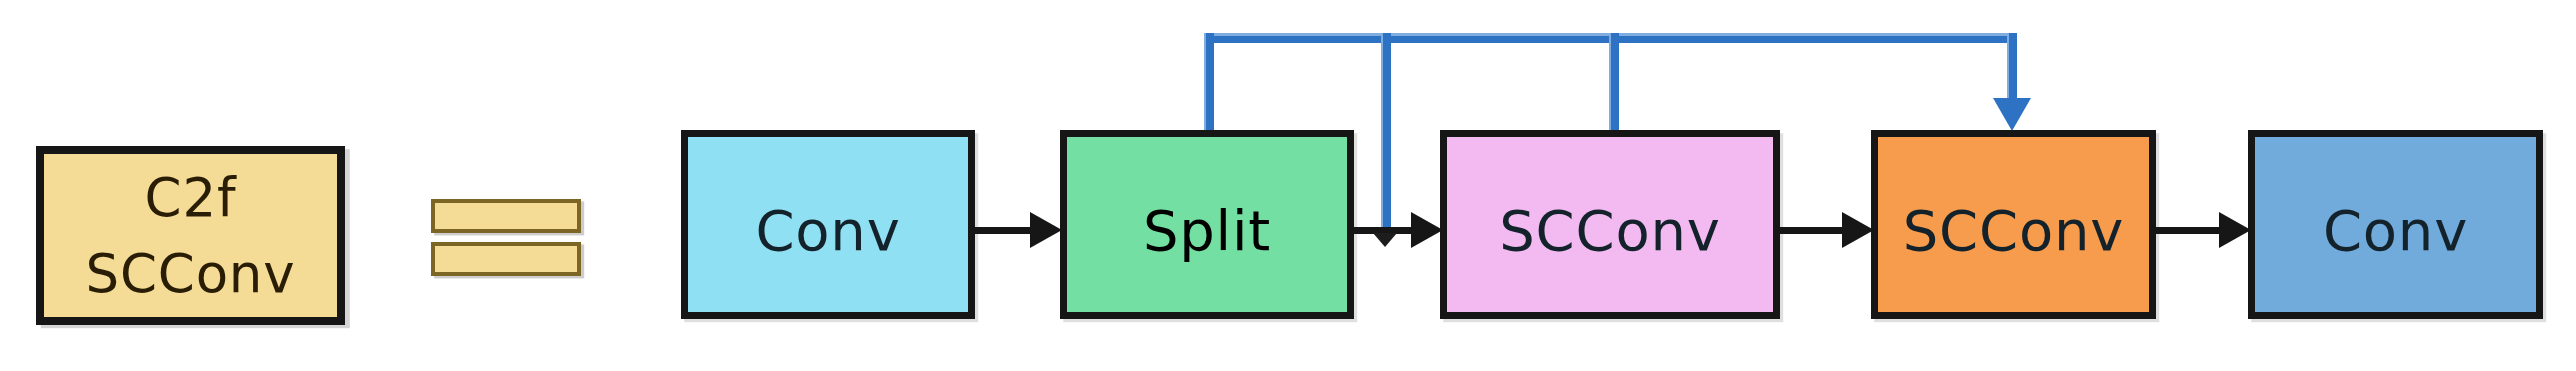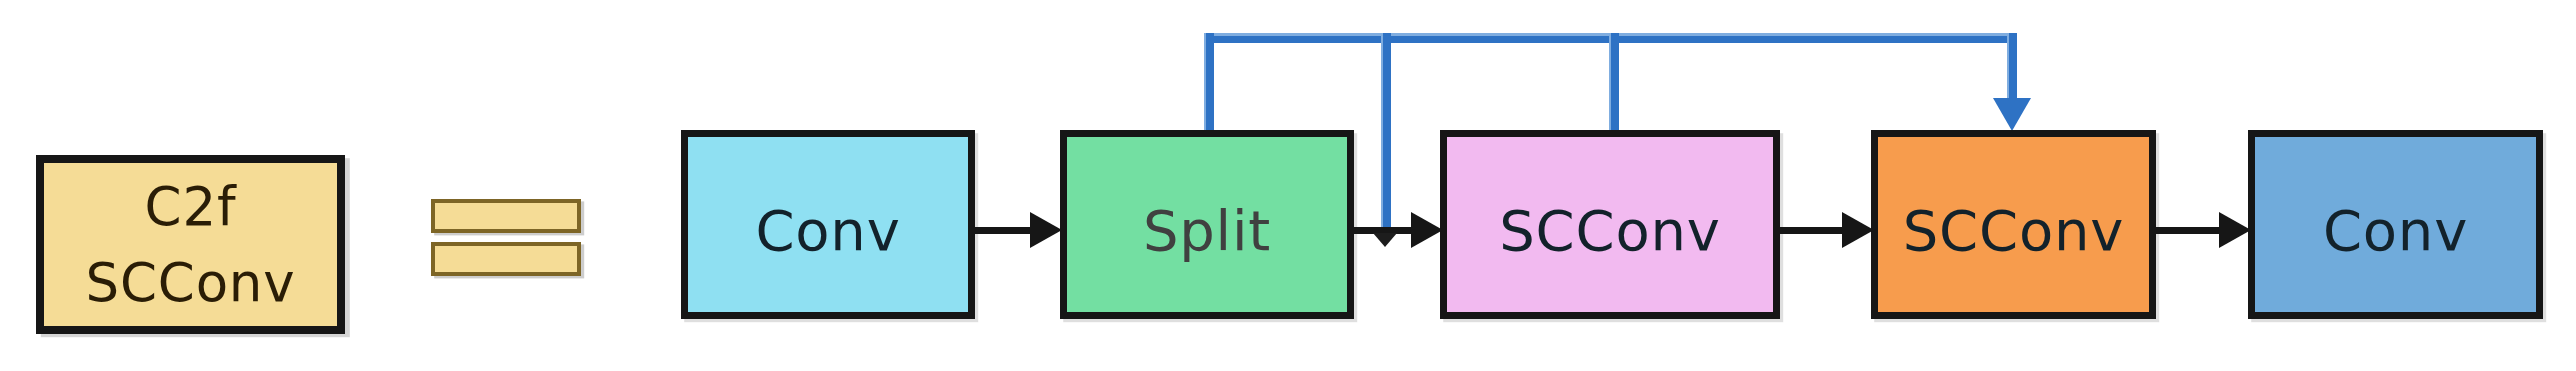--- a/index.html
+++ b/index.html
@@ -31,21 +31,21 @@
   }
   .box-label {
     font-size: 56px;
     letter-spacing: 0.8px;
     padding-top: 11px;
     color: #13222B;
     white-space: nowrap;
   }
   
   .lhs-box {
-    left: 36px; top: 155px; width: 309px; height: 179px;
+    left: 36px; top: 146px; width: 309px; height: 179px;
     border-width: 8px;
     box-shadow: 4.8px 3.2px 0 rgba(150,150,150,0.40);
   }
   .lhs-label {
     text-align: center;
     font-size: 53px;
     line-height: 1.42;
     letter-spacing: 0.8px;
     color: #2A1D06;
   }
@@ -147,21 +147,21 @@
 
     <div>
       <div class="eq-bar top" style="background-color: rgb(245, 220, 150);"></div>
       <div class="eq-bar bottom" style="background-color: rgb(245, 220, 150);"></div>
     </div>
 
     <div class="box flow-box" style="left: 681px; width: 294px; background-color: rgb(143, 224, 242);">
       <span class="box-label" style="color: rgb(19, 34, 43);">Conv</span>
     </div>
     <div class="box flow-box" style="left: 1060px; width: 294px; background-color: rgb(115, 223, 162);">
-      <span class="box-label" style="color: #404040;">Split</span>
+      <span class="box-label" style="color: #000000;">Split</span>
     </div>
     <div class="box flow-box" style="left: 1440px; width: 340px; background-color: rgb(242, 186, 240);">
       <span class="box-label" style="color: rgb(19, 34, 43);">SCConv</span>
     </div>
     <div class="box flow-box" style="left: 1871px; width: 285px; background-color: rgb(247, 156, 77);">
       <span class="box-label" style="color: rgb(19, 34, 43);">SCConv</span>
     </div>
     <div class="box flow-box" style="left: 2248px; width: 295px; background-color: rgb(112, 171, 219);">
       <span class="box-label" style="color: rgb(19, 34, 43);">Conv</span>
     </div>

